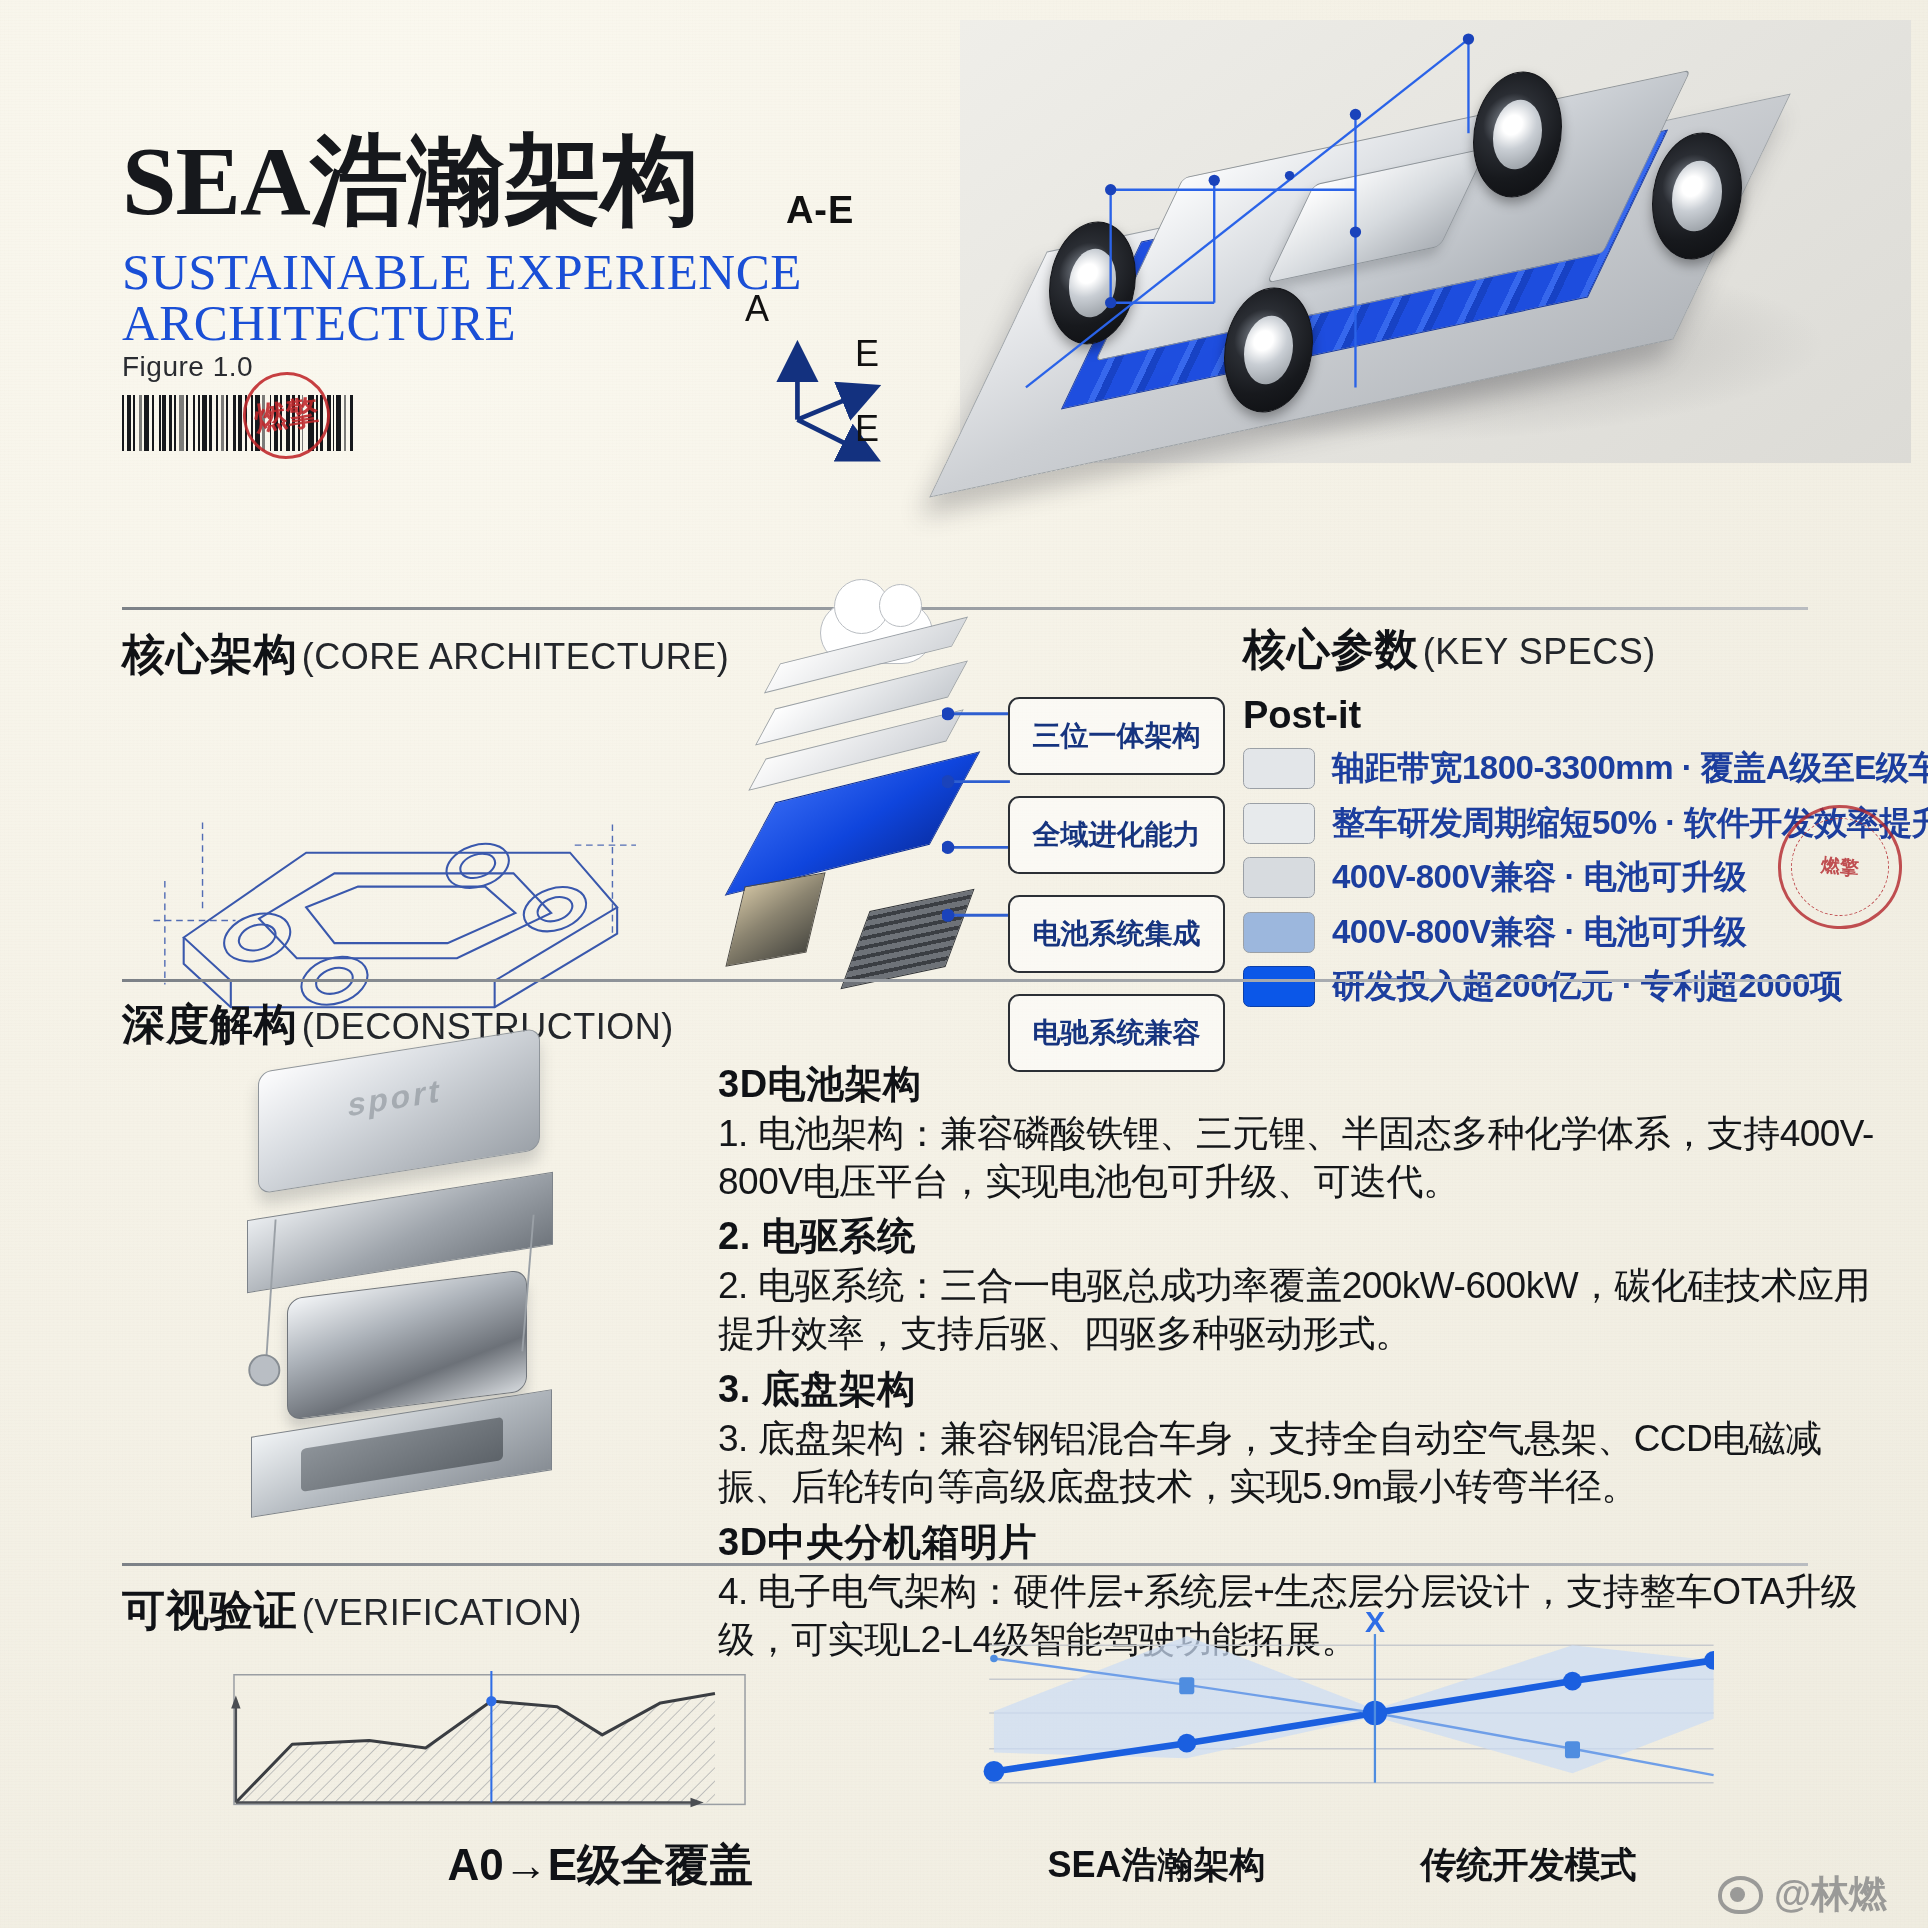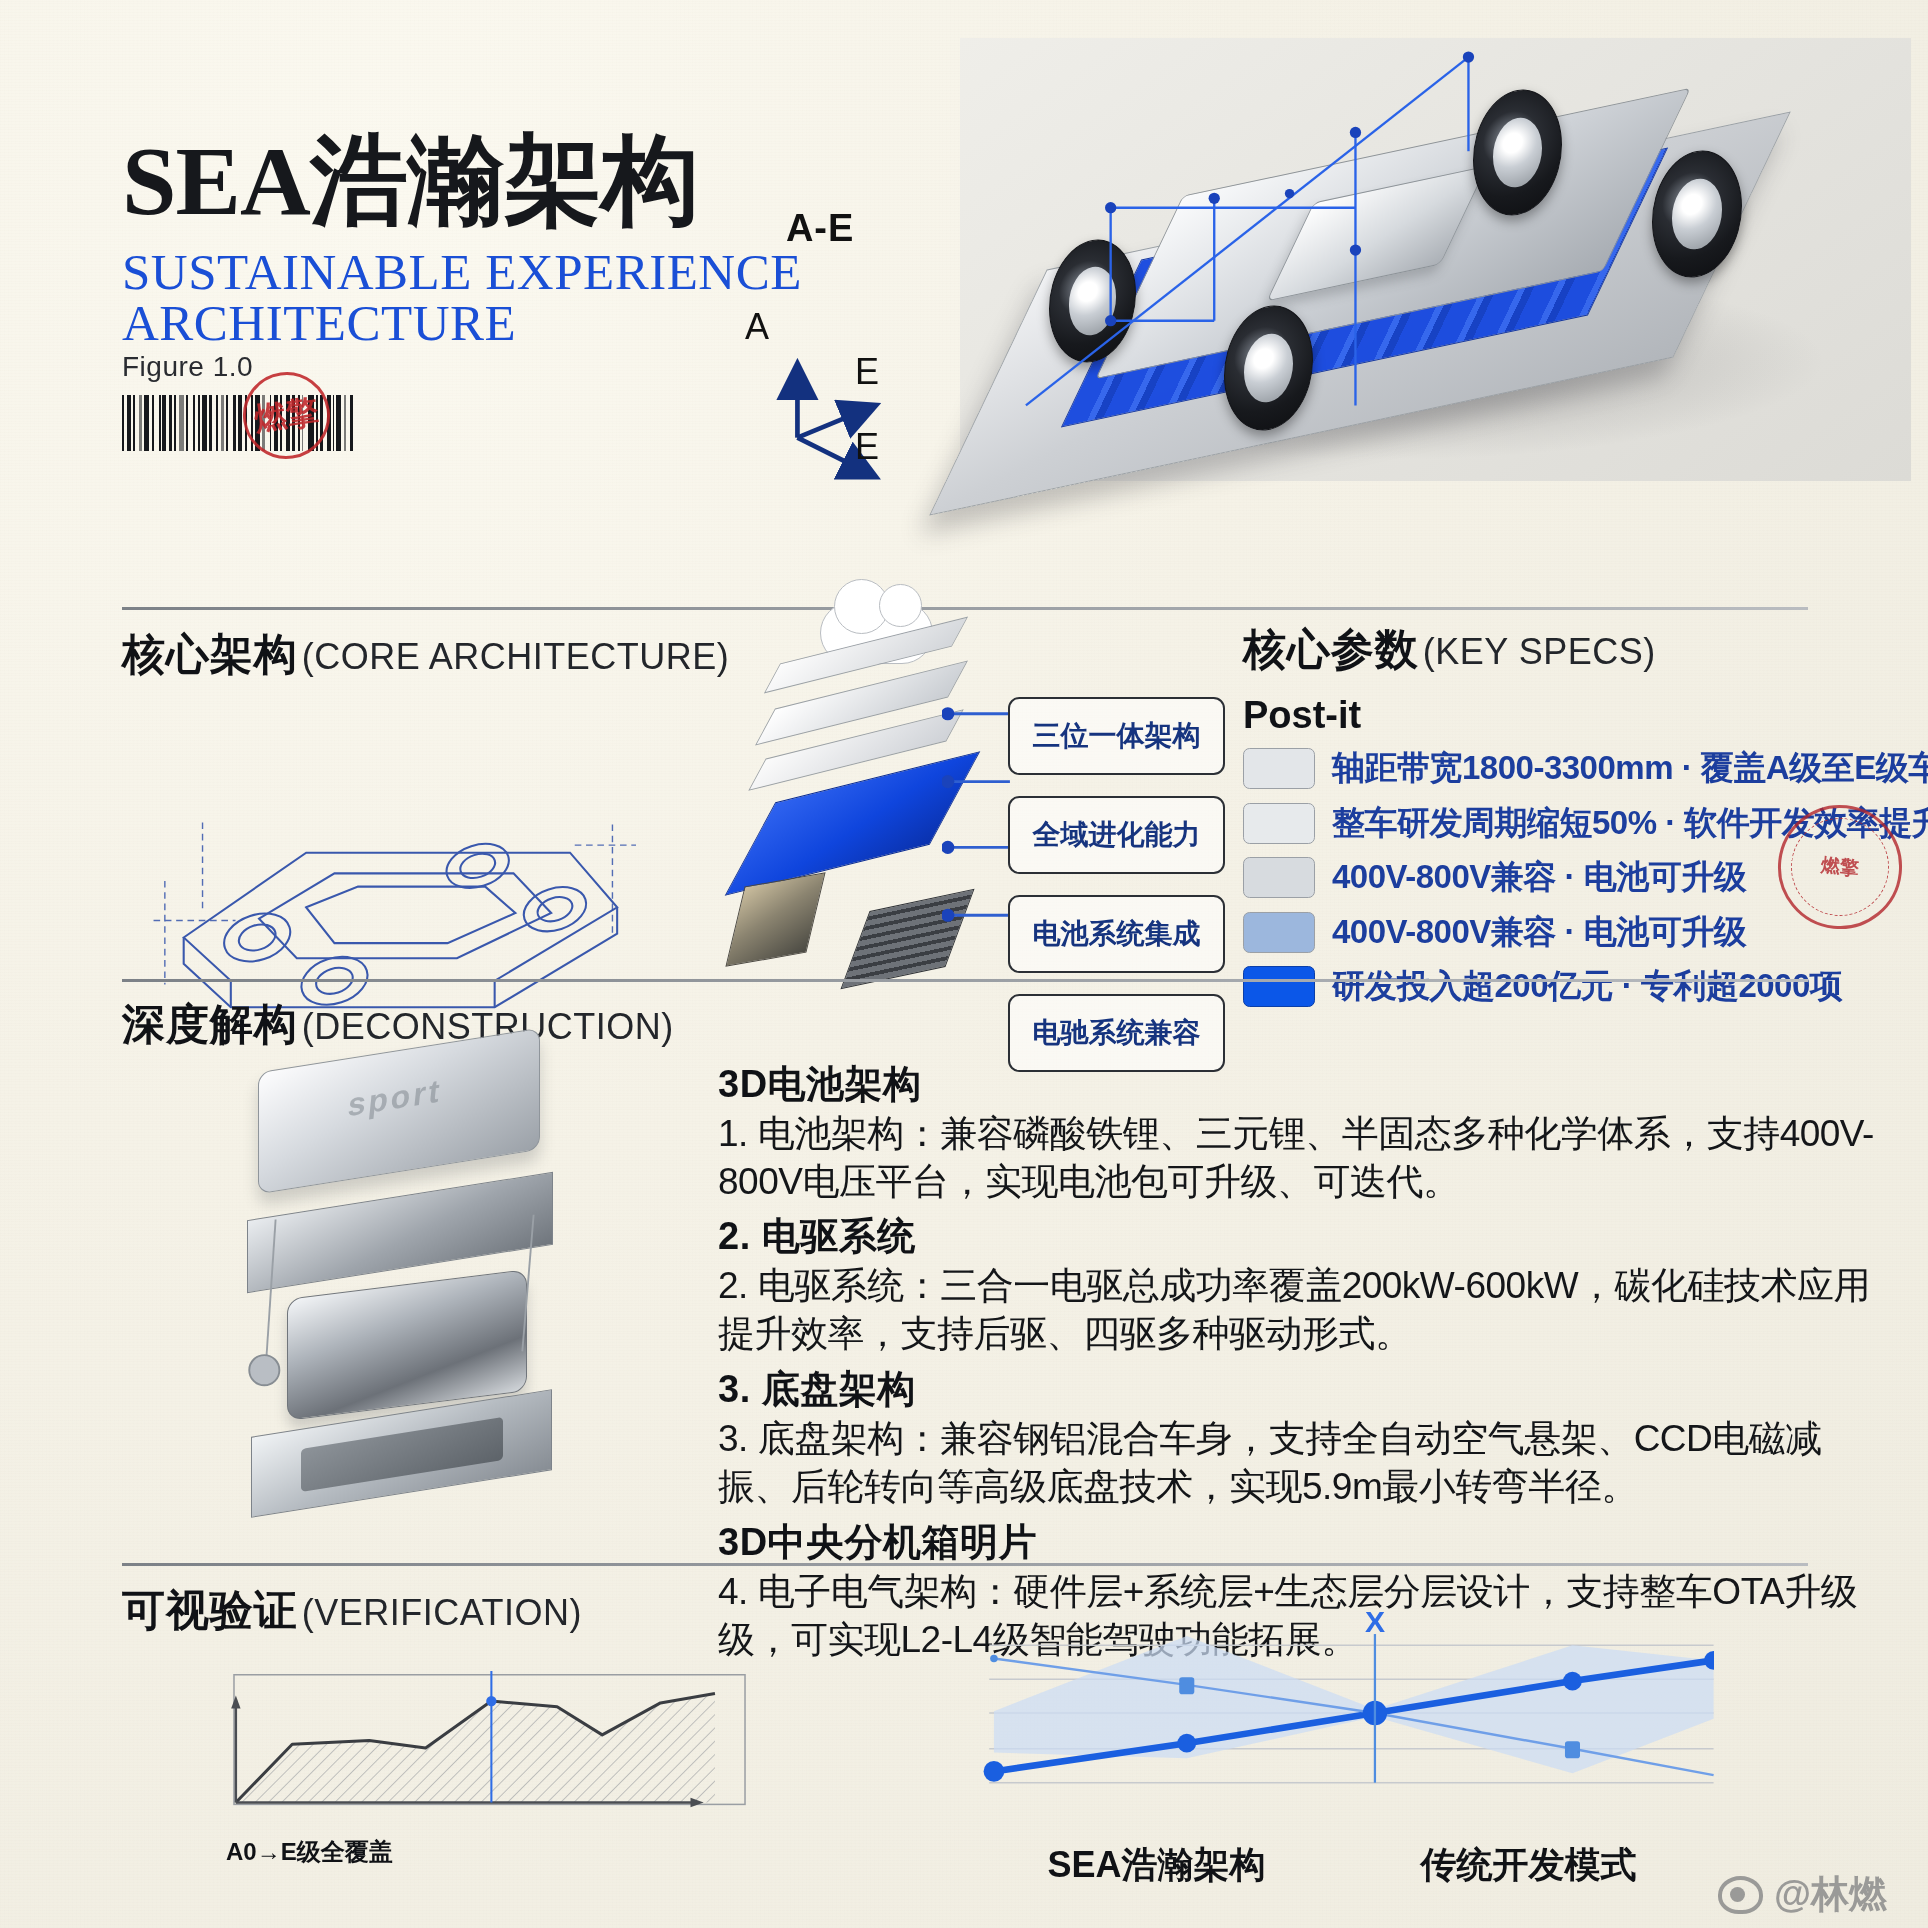--- a/index.html
+++ b/index.html
@@ -53,21 +53,21 @@
     display: flex; align-items: center; justify-content: center;
     color: #c0262a;
     font-family: "Liberation Serif", serif;
     font-weight: 700; font-size: 32px;
     transform: rotate(-8deg);
     opacity: .88;
   }
 
   
   #hero {
-    position: absolute; left: 960px; top: 38px; width: 951px; height: 443px;
+    position: absolute; left: 960px; top: 20px; width: 951px; height: 443px;
     background: linear-gradient(145deg, #efeee9 0%, #e6e5e0 45%, #dcdbd6 100%);
   }
   #hero .shadow {
     position: absolute; left: 38px; top: 235px; width: 829px; height: 188px;
     background: radial-gradient(ellipse at 50% 50%, rgba(90,90,95,.35), rgba(90,90,95,0) 70%);
     transform: skewX(-18deg);
   }
   
   .plate {
     position: absolute;
@@ -266,21 +266,21 @@
   }
   .dp {
     font-size: 37px; font-weight: 500; color: #141619;
     line-height: 1.30; letter-spacing: -0.5px;
   }
 
   
   #verifyL { position: absolute; left: 226px; top: 1671px; width: 527px; height: 155px; }
   #verifyLcap {
     position: absolute; left: 226px; top: 1836px; width: 527px;
-    text-align: left; font-size: 24px; font-weight: 700; color: #101216;
+    text-align: right; font-size: 44px; font-weight: 700; color: #101216;
   }
   #verifyR { position: absolute; left: 970px; top: 1587px; width: 744px; height: 254px; }
   #verifyRcap {
     position: absolute; left: 970px; top: 1841px; width: 744px;
     display: flex; justify-content: space-around;
     font-size: 36px; font-weight: 700; color: #101216;
   }
 
   
   #footer {

